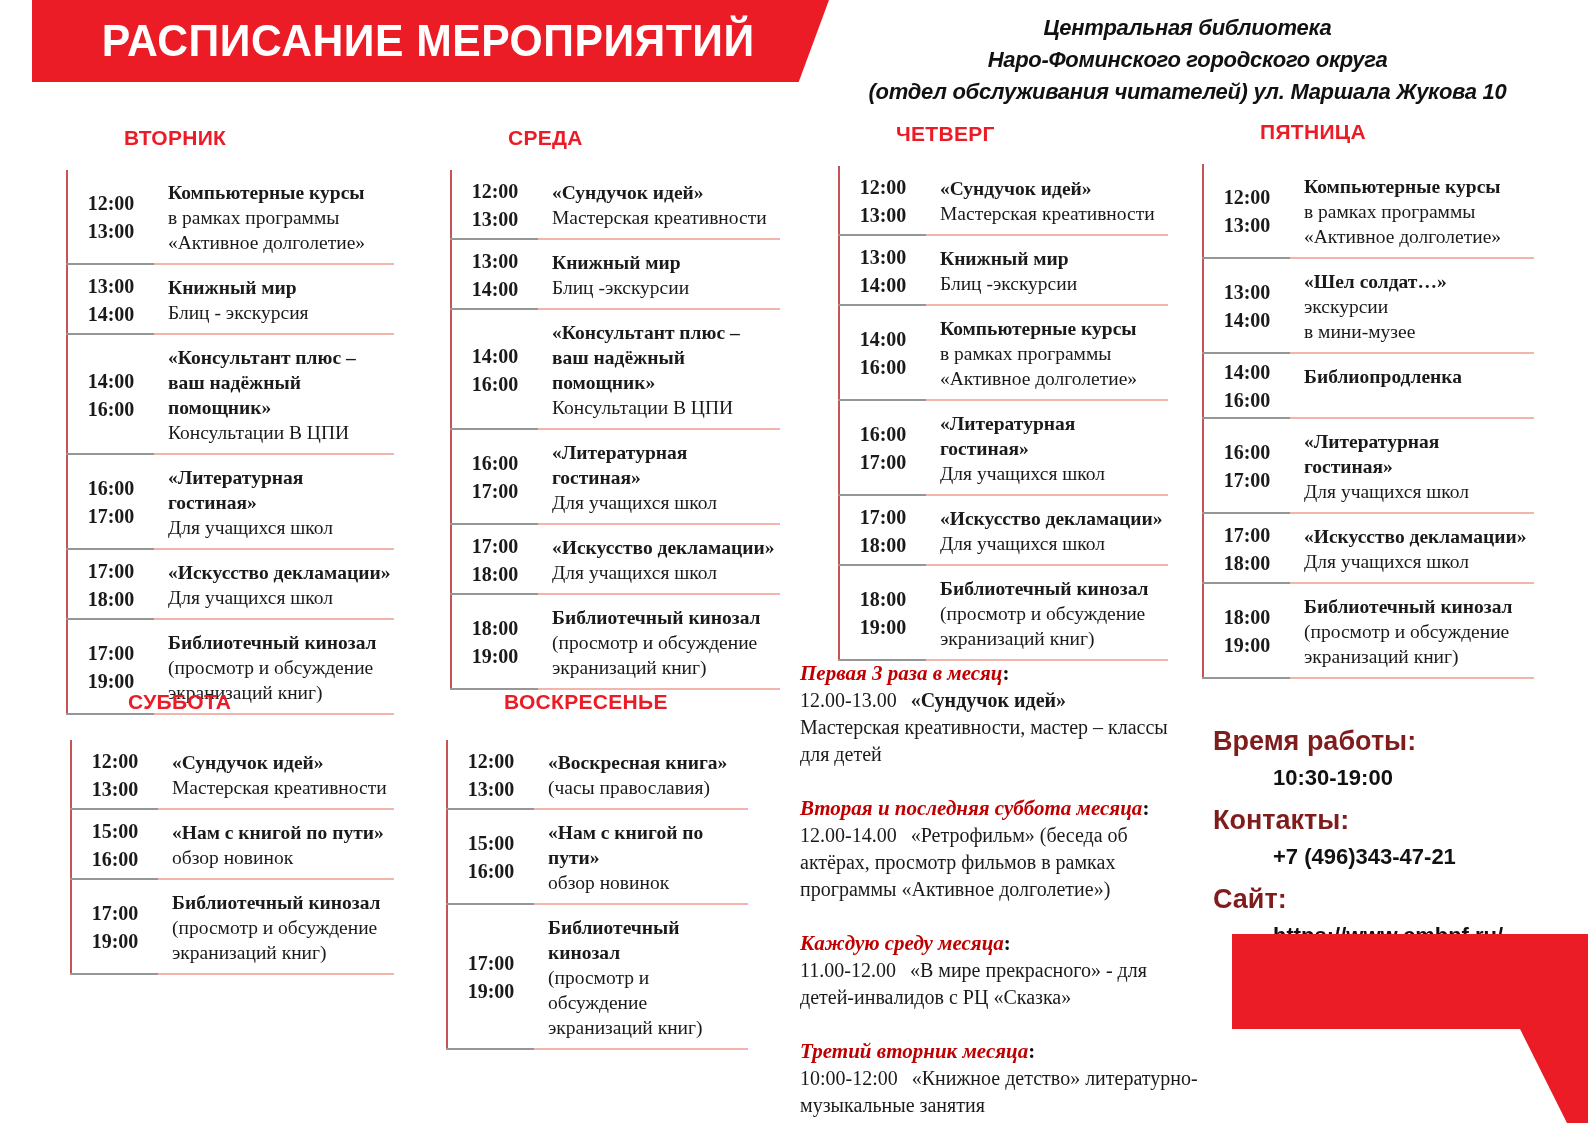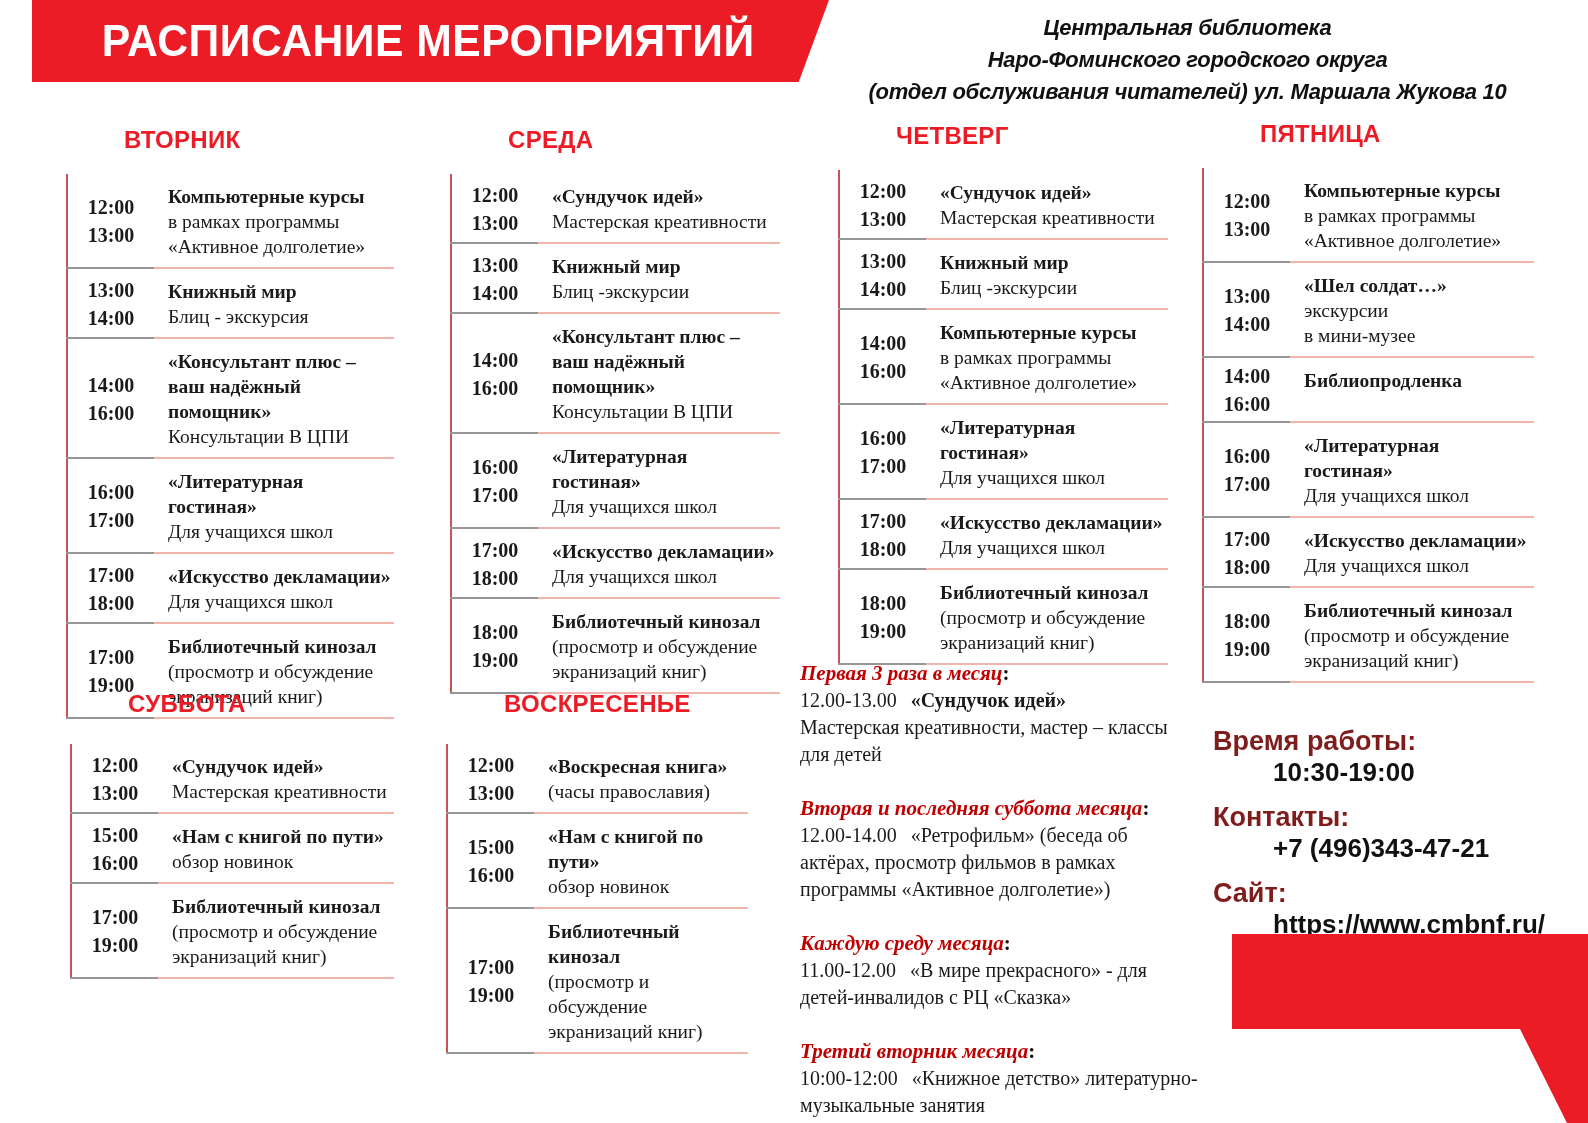--- a/index.html
+++ b/index.html
@@ -13,21 +13,21 @@
                 font-size:44px;letter-spacing:.5px;padding-left:72px;white-space:nowrap;
                 transform:scaleX(.97);transform-origin:left center;}
 
   
   .lib-header{position:absolute;left:795px;top:12px;width:785px;text-align:center;
               font-family:"Liberation Sans",sans-serif;font-style:italic;font-weight:bold;
               font-size:22px;line-height:32px;color:#111;letter-spacing:-.3px;}
 
   
   .day{position:absolute;}
-  .day-label{font-family:"Liberation Sans",sans-serif;font-weight:bold;font-size:24px;
+  .day-label{font-family:"Liberation Sans",sans-serif;font-weight:bold;font-size:21px;
              color:#ec1c26;padding-left:58px;letter-spacing:.3px;}
   .sched{margin-top:20px;border-left:2px solid #c75454;}
   .day.bottom .sched{margin-top:26px;}
   .row{display:flex;position:relative;padding:7px 0;}
   .sep{position:absolute;left:-2px;right:0;bottom:0;height:2px;
        background:linear-gradient(to right,#969696 0,#969696 88px,#f2b5ab 88px,#f2b5ab 100%);}
   .times{flex:none;width:86px;display:flex;flex-direction:column;justify-content:center;
          align-items:center;gap:5px;font-weight:bold;font-size:20px;}
   .content{flex:1;padding:3px 2px 3px 14px;font-size:19.5px;line-height:25px;}
   .ev-title{font-weight:bold;}
@@ -38,21 +38,21 @@
   .note{margin-bottom:27px;}
   .note-heading{color:#c00000;font-weight:bold;font-size:21px;font-style:italic;}
   .note-colon{color:#111;font-weight:bold;font-size:21px;}
   .note-time{margin-right:14px;}
   .note-bold{font-weight:bold;}
 
   
   .contacts{position:absolute;left:1213px;top:712px;width:330px;
             font-family:"Liberation Sans",sans-serif;font-weight:bold;}
   .c-label{color:#7f1d1d;font-size:27px;margin-top:14px;}
-  .c-value{color:#111;font-size:26px;padding-left:60px;margin-top:0;}
+  .c-value{color:#111;font-size:22px;padding-left:60px;margin-top:8px;}
 
   
   .red-flag{position:absolute;left:1232px;top:934px;width:356px;height:189px;background:#ec1c26;
             clip-path:polygon(0 0,100% 0,100% 100%,94.1% 100%,80.9% 50.3%,0 50.3%);}
 </style>
 </head>
 <body>
 
 <div id="stage">
 

